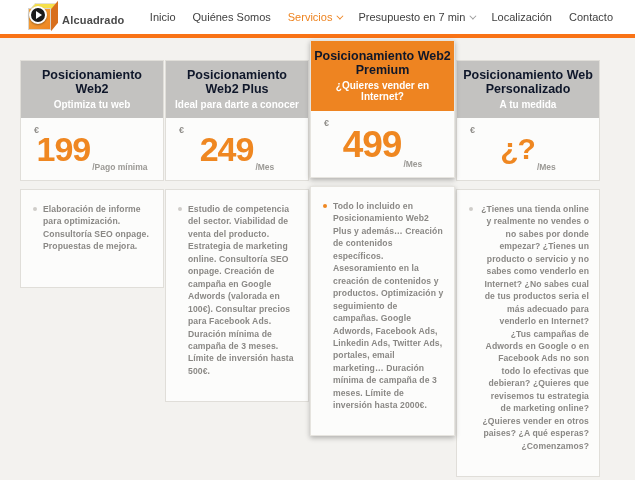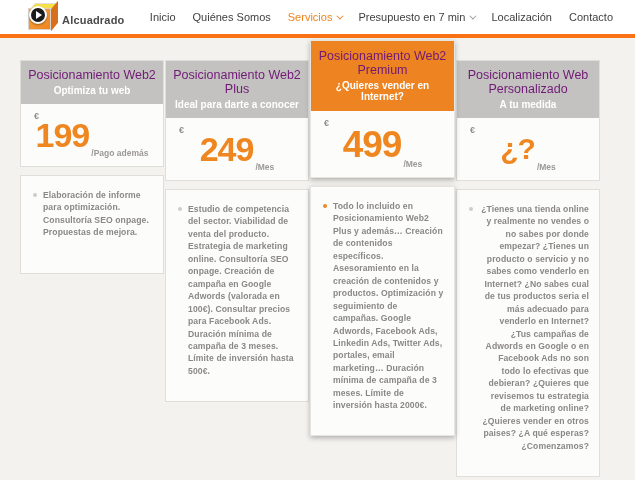--- a/index.html
+++ b/index.html
@@ -70,21 +70,21 @@
   .plan-box {
     background:#fcfcfb; border:1px solid #e0ded9;
   }
   .plan.featured .plan-box { box-shadow:0 2px 5px rgba(0,0,0,.28); border-color:#e6e4df; }
 
   .plan-head {
     background:#c3c2c0; text-align:center; padding:7px 3px 8px 3px;
   }
   .plan.featured .plan-head { background:#ee8421; padding:8px 3px 9px 3px; }
   .plan-title {
-    color:#701a75; font-weight:normal; font-size:12.5px; line-height:1.12;
+    color:#0f172a; font-weight:bold; font-size:12.5px; line-height:1.12;
   }
   .plan-sub {
     color:#ffffff; font-weight:bold; font-size:10px; margin-top:3px;
   }
 
   .plan-price {
     position:relative; height:62px; display:flex; align-items:center; justify-content:center;
   }
   .plan.featured .plan-price { height:66px; }
   .euro {
@@ -159,21 +159,21 @@
 
   <div class="plan">
     <div class="plan-box">
       <div class="plan-head">
         <div class="plan-title">Posicionamiento Web2</div>
         <div class="plan-sub">Optimiza tu web</div>
       </div>
       <div class="plan-price">
         <span class="euro">€</span>
         <span class="amount">199</span>
-        <span class="period">/Pago además</span>
+        <span class="period">/Pago mínima</span>
       </div>
     </div>
     <div class="plan-box plan-features mh1">
       <div class="feature-item">
         <span class="bullet"></span>
         <span class="feature-text">Elaboración de informe para optimización. Consultoría SEO onpage. Propuestas de mejora.</span>
       </div>
     </div>
   </div>
 

